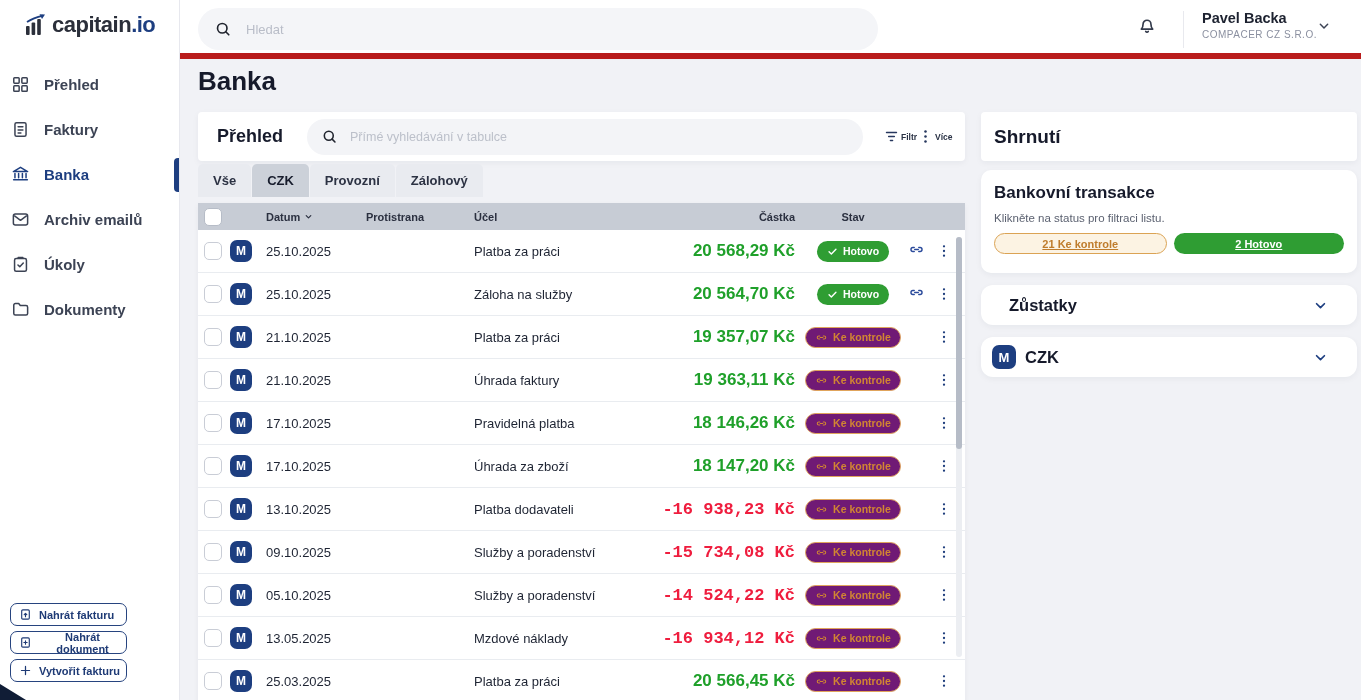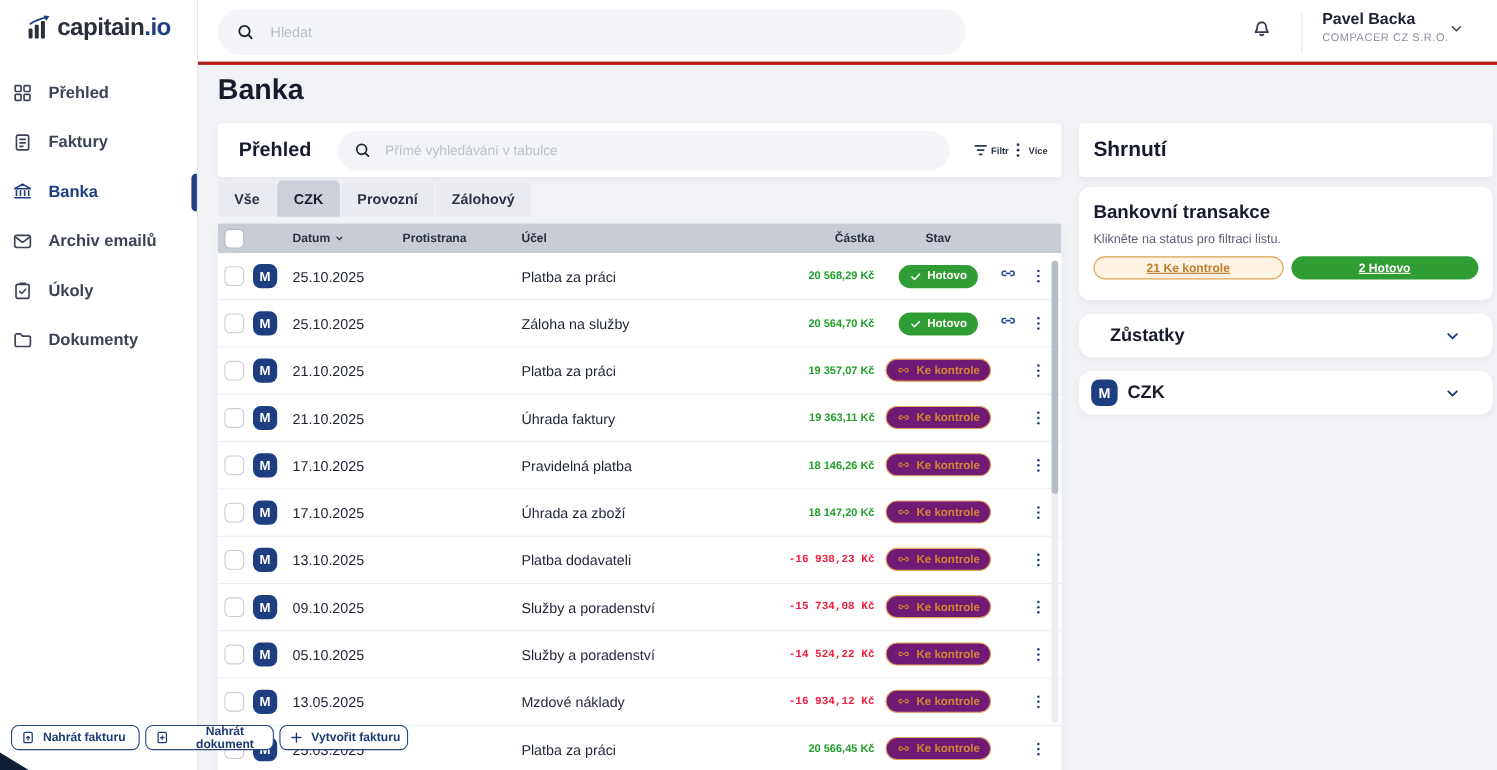--- a/index.html
+++ b/index.html
@@ -23,33 +23,33 @@
     display:flex; align-items:center; gap:14px; height:45px; padding-left:11px;
     font-size:15px; font-weight:600; color:#3c4354; cursor:pointer; position:relative;
   }
   .nav-item .nicon { color:#3c4354; }
   .nav-item.active { color:#1d3e80; font-weight:700; }
   .nav-item.active .nicon { color:#1d3e80; }
   .active-bar {
     position:absolute; right:0; top:6px; width:5px; height:34px;
     background:#1d3e80; border-radius:4px 0 0 4px;
   }
-  .side-actions { position:absolute; left:10px; bottom:18px; display:flex; flex-direction:row; gap:5px; }
+  .side-actions { position:absolute; left:10px; bottom:18px; display:flex; flex-direction:column; gap:5px; }
   .side-btn {
     display:flex; align-items:center; gap:7px; width:117px; height:23px;
     border:1.5px solid #27447f; border-radius:7px; background:#fff;
     color:#1e3a75; font-size:11px; font-weight:700; padding-left:8px; cursor:pointer;
     font-family:inherit;
   }
   .corner-shape { position:absolute; left:0; bottom:0; }
 
   
   .topbar {
     position:absolute; left:180px; top:0; width:1181px; height:59px;
-    background:#fff; border-bottom:3px solid #b91c1c; z-index:20;
+    background:#fff; border-bottom:6px solid #b91c1c; z-index:20;
     display:flex; align-items:center;
   }
   .top-search {
     position:absolute; left:18px; top:8px; width:680px; height:42px;
     background:#f4f5f8; border-radius:21px; display:flex; align-items:center; gap:14px;
     padding:0 16px;
   }
   .top-search input {
     border:none; outline:none; background:transparent; font-size:13px; flex:1;
     font-family:inherit; color:#1d2230;
@@ -114,21 +114,21 @@
   .cb {
     width:18px; height:18px; border:1px solid #c9cdd6; border-radius:5px; background:#fff;
     display:inline-block; cursor:pointer;
   }
   .thead .cb { border-color:#b6bcc7; }
   .mbadge {
     width:22px; height:22px; background:#1d3e80; border-radius:7px; color:#fff;
     font-size:12px; font-weight:800; display:flex; align-items:center; justify-content:center;
   }
   .cell { font-size:13px; color:#1e2433; font-weight:500; }
-  .cell.amount { font-weight:800; font-size:10px; color:#1fa02a; justify-self:end; }
+  .cell.amount { font-weight:800; font-size:17px; color:#1fa02a; justify-self:end; }
   .cell.amount.neg { color:#ef1d3e;font-family:Liberation Mono, monospace; }
   .statuscol { justify-self:center; }
   .pill {
     display:inline-flex; align-items:center; gap:5px; height:21px; border-radius:11px;
     font-size:10.5px; font-weight:700; padding:0 10px; cursor:pointer;
   }
   .pill.done { background:#2f9d33; color:#fff; }
   .pill.review { background:#701a75; border:1px solid #e0a45c; color:#d28632; padding:0 9px; }
   .linkcol { justify-self:center; }
   .linkicon { color:#2a4a9b; cursor:pointer; display:inline-block; }

